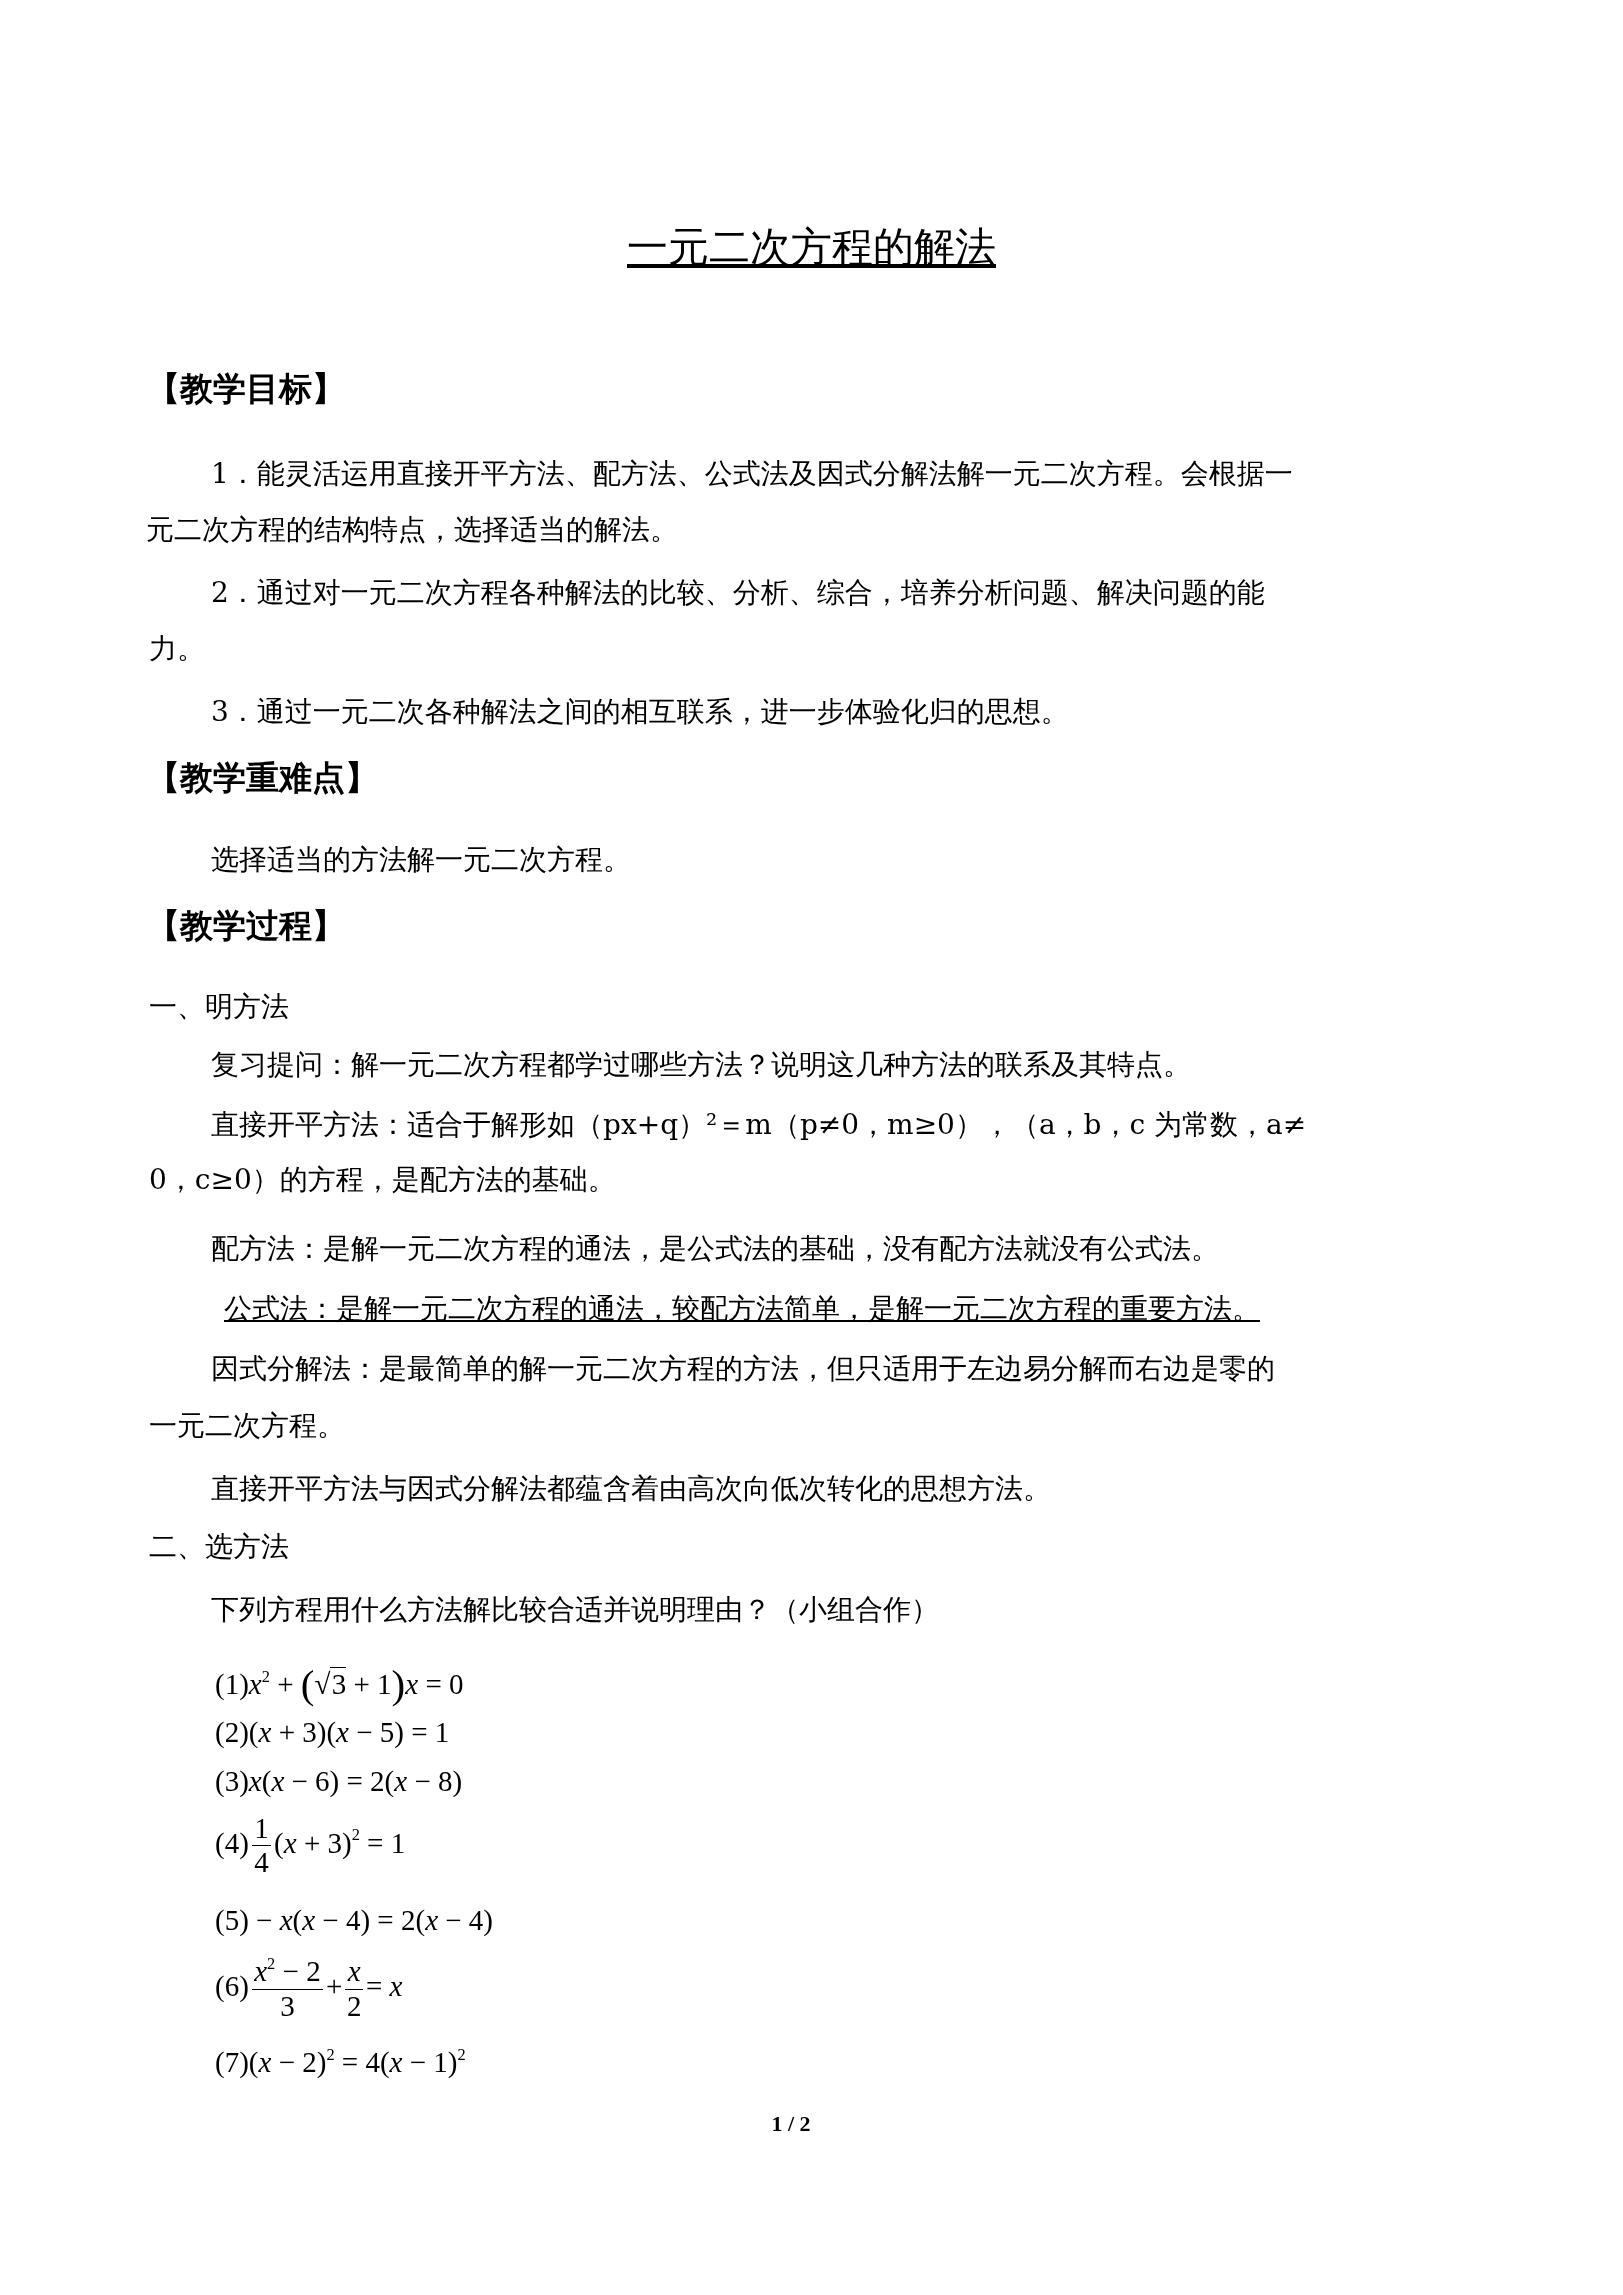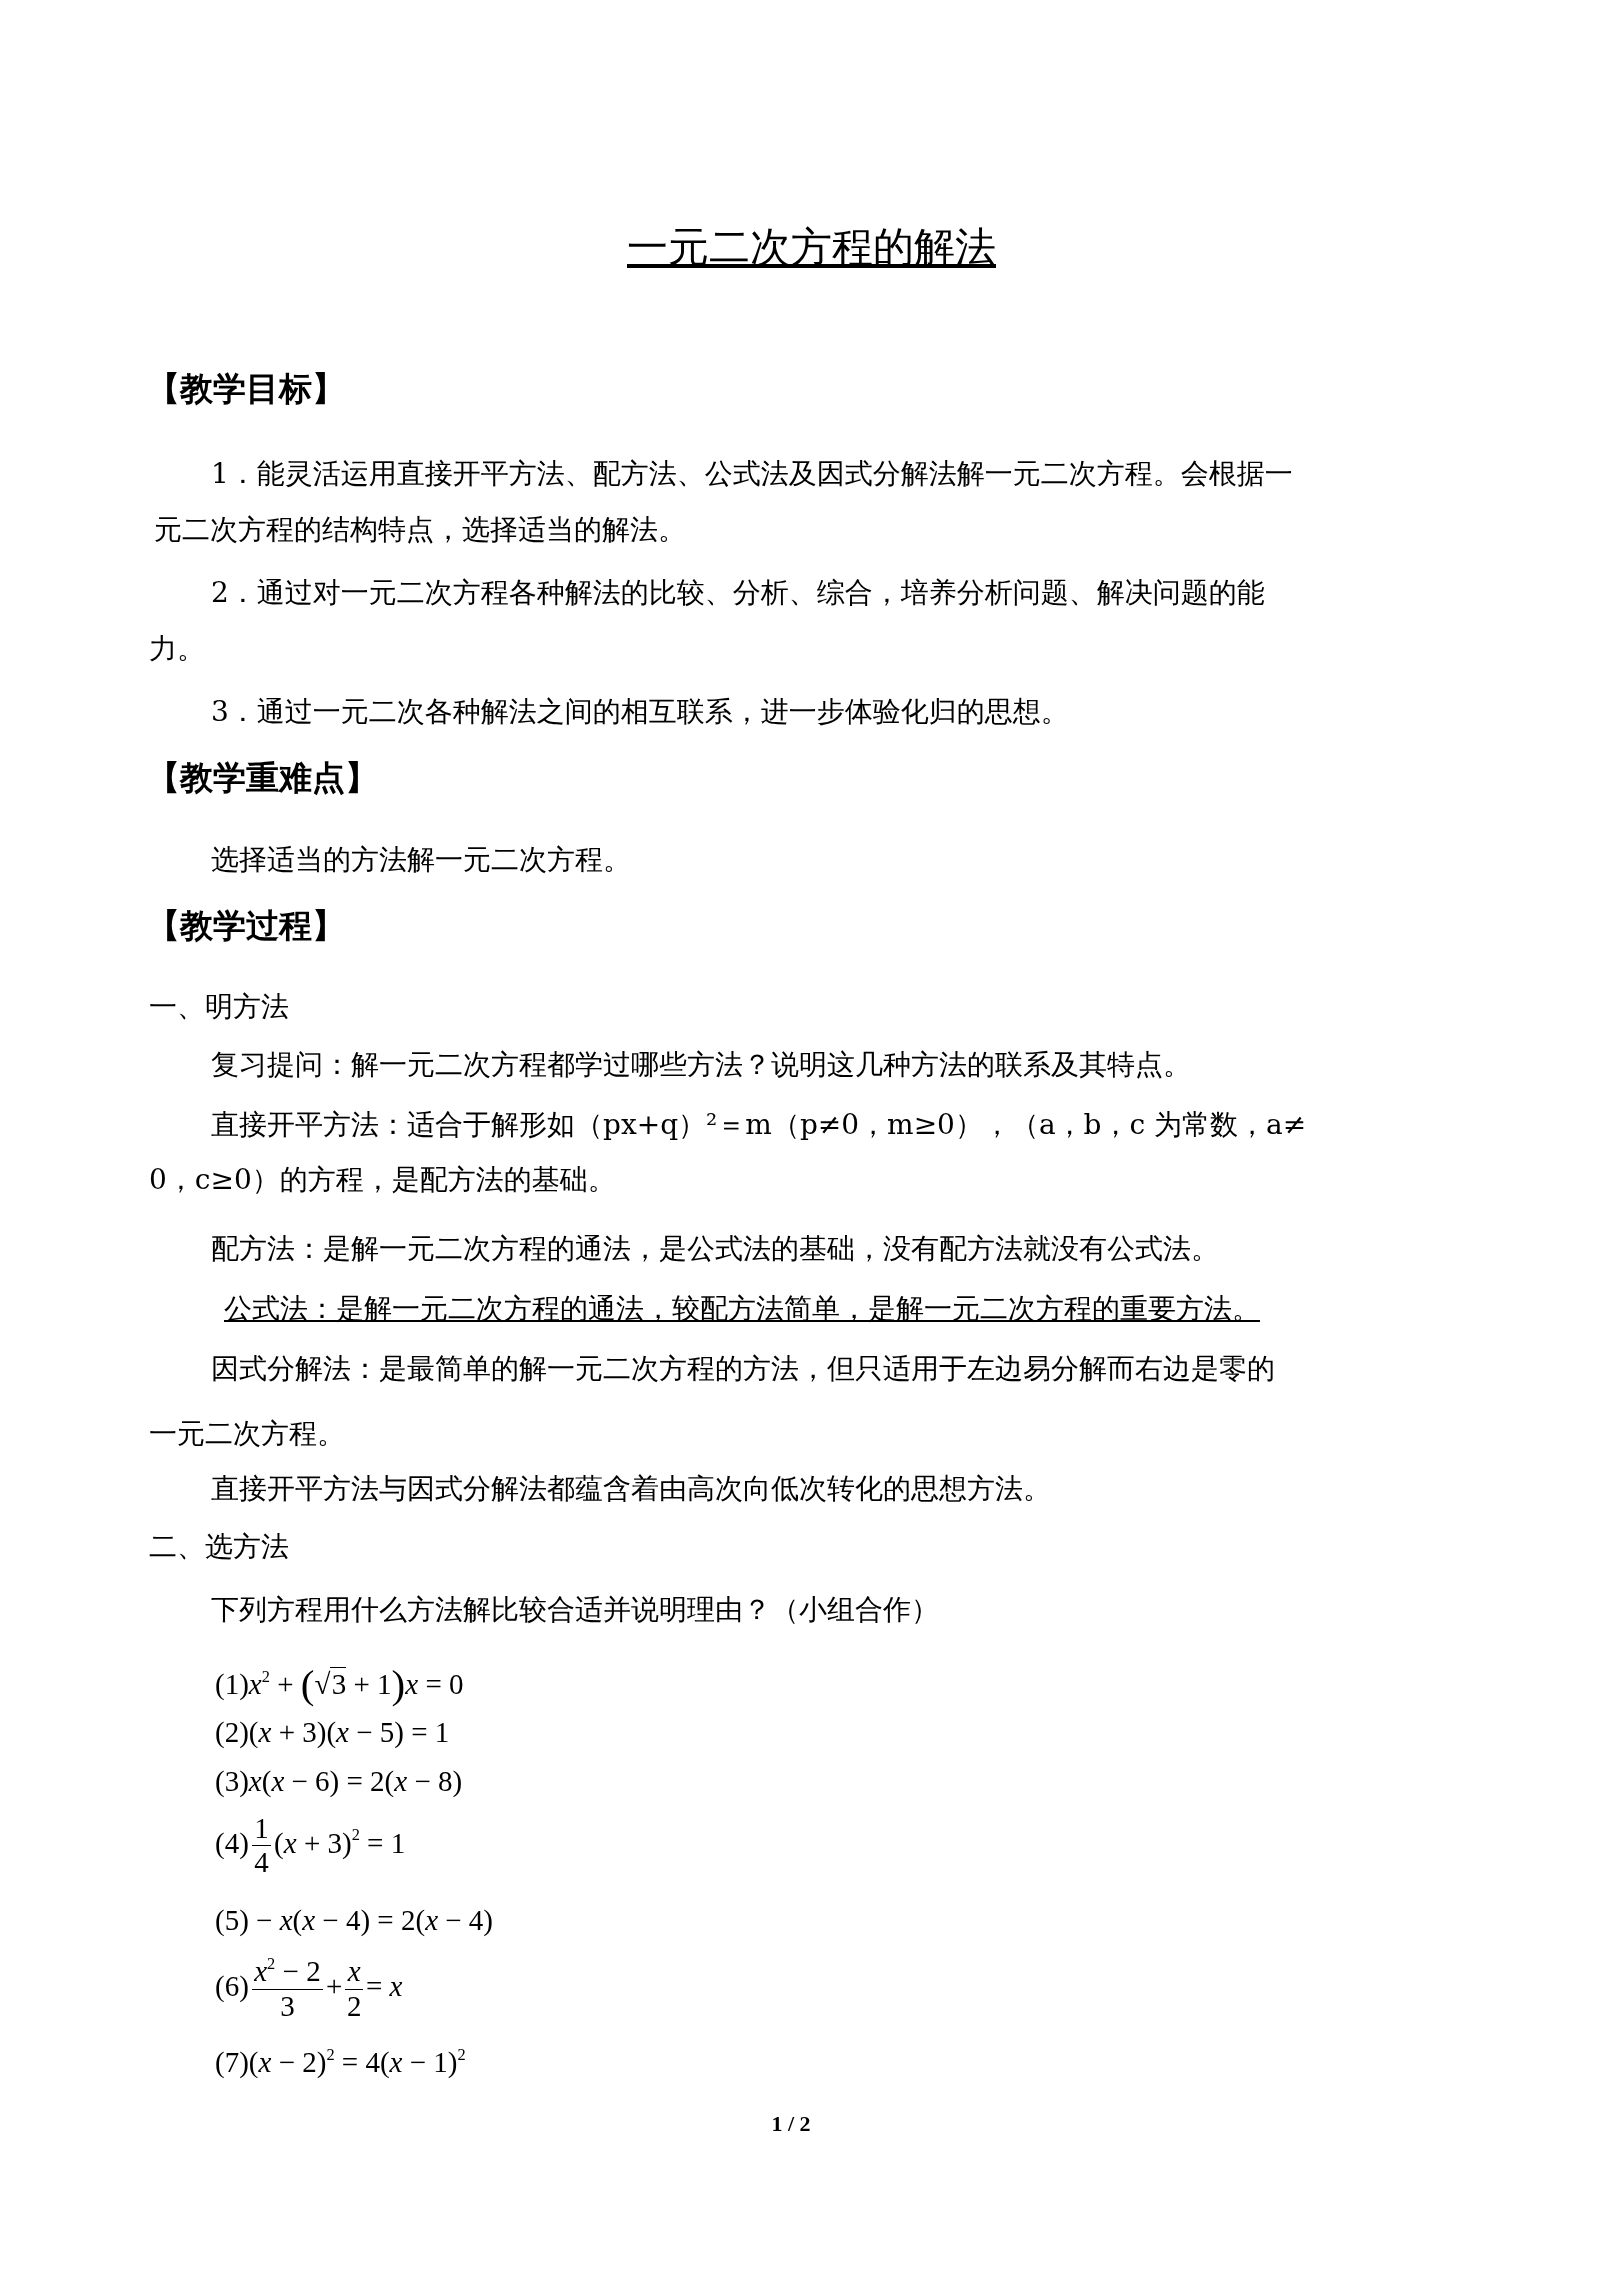--- a/index.html
+++ b/index.html
@@ -22,37 +22,37 @@
   .footer { position:absolute; left:0; width:1582px; text-align:center; top:2111px;
             font-family:"Liberation Serif","DejaVu Serif",serif; font-weight:bold; font-size:22px; }
 </style>
 </head>
 <body>
 
 <div class="title">一元二次方程的解法</div>
 
 <div class="heading" style="top:372px;text-align:center;">【教学目标】</div>
 <div class="line" style="left:211px; top:460px;">1．能灵活运用直接开平方法、配方法、公式法及因式分解法解一元二次方程。会根据一</div>
-<div class="line" style="left:154px; top:516px;">元二次方程的结构特点，选择适当的解法。</div>
+<div class="line" style="left:146px; top:516px;">元二次方程的结构特点，选择适当的解法。</div>
 <div class="line" style="left:211px; top:579px;">2．通过对一元二次方程各种解法的比较、分析、综合，培养分析问题、解决问题的能</div>
 <div class="line" style="left:149px; top:635px;">力。</div>
 <div class="line" style="left:211px; top:698px;">3．通过一元二次各种解法之间的相互联系，进一步体验化归的思想。</div>
 
 <div class="heading" style="top:761px;">【教学重难点】</div>
 <div class="line" style="left:211px; top:846px;">选择适当的方法解一元二次方程。</div>
 
 <div class="heading" style="top:909px;">【教学过程】</div>
 <div class="line" style="left:149px; top:993px;">一、明方法</div>
 <div class="line" style="left:211px; top:1051px;">复习提问：解一元二次方程都学过哪些方法？说明这几种方法的联系及其特点。</div>
 <div class="line" style="left:211px; top:1111px;">直接开平方法：适合于解形如（px+q）²＝m（p≠0，m≥0），（a，b，c 为常数，a≠</div>
 <div class="line" style="left:149px; top:1166px;">0，c≥0）的方程，是配方法的基础。</div>
 <div class="line" style="left:211px; top:1235px;">配方法：是解一元二次方程的通法，是公式法的基础，没有配方法就没有公式法。</div>
 <div class="line" style="left:224px; top:1295px;text-decoration:underline;">公式法：是解一元二次方程的通法，较配方法简单，是解一元二次方程的重要方法。</div>
 <div class="line" style="left:211px; top:1355px;">因式分解法：是最简单的解一元二次方程的方法，但只适用于左边易分解而右边是零的</div>
-<div class="line" style="left:149px; top:1412px;margin-top:8px;">一元二次方程。</div>
+<div class="line" style="left:149px; top:1412px;">一元二次方程。</div>
 <div class="line" style="left:211px; top:1475px;">直接开平方法与因式分解法都蕴含着由高次向低次转化的思想方法。</div>
 
 <div class="line" style="left:149px; top:1533px;">二、选方法</div>
 <div class="line" style="left:211px; top:1596px;">下列方程用什么方法解比较合适并说明理由？（小组合作）</div>
 
 <div class="eq" style="top:1664px;">
   <span>(1)</span><i>x</i><sup>2</sup> + <span class="big-paren">(</span><span>√</span><span class="sqrt">3</span> + 1<span class="big-paren">)</span><i>x</i> = 0
 </div>
 <div class="eq" style="top:1718px;">
   <span>(2)</span>(<i>x</i> + 3)(<i>x</i> − 5) = 1

